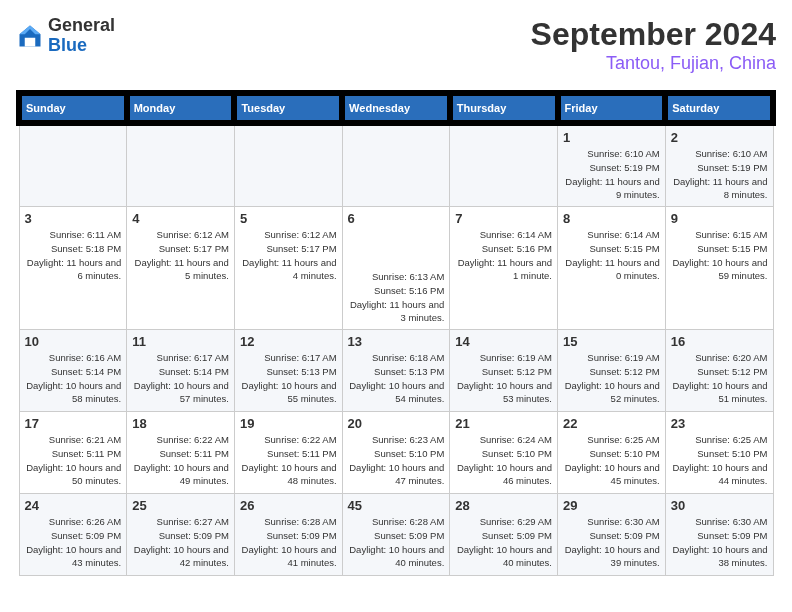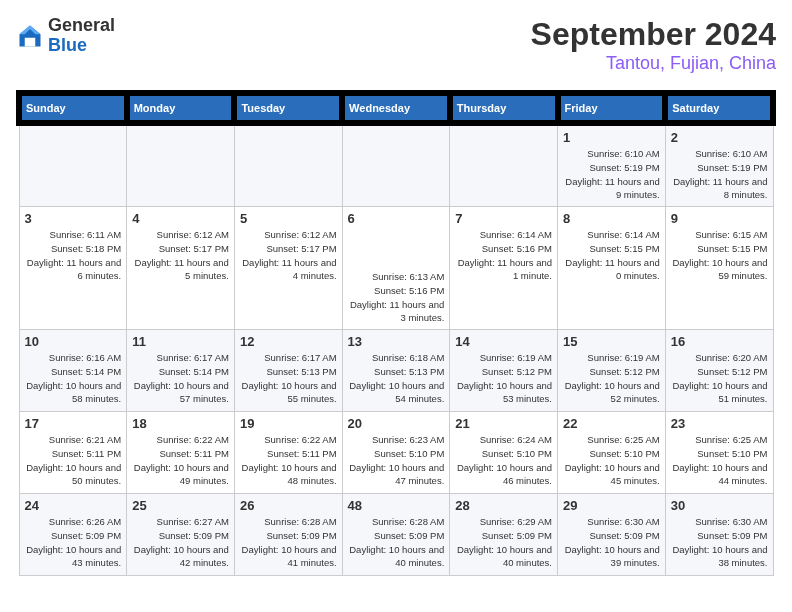--- a/index.html
+++ b/index.html
@@ -281,21 +281,21 @@
 Sunset: 5:09 PM
 Daylight: 10 hours and 42 minutes.</div>
         </td>
         <td>
           <span class="day-num">26</span>
           <div class="day-info" style="white-space: pre-line;">Sunrise: 6:28 AM
 Sunset: 5:09 PM
 Daylight: 10 hours and 41 minutes.</div>
         </td>
         <td>
-          <span class="day-num">48</span>
+          <span class="day-num">45</span>
           <div class="day-info" style="white-space: pre-line;">Sunrise: 6:28 AM
 Sunset: 5:09 PM
 Daylight: 10 hours and 40 minutes.</div>
         </td>
         <td>
           <span class="day-num">28</span>
           <div class="day-info" style="white-space: pre-line;">Sunrise: 6:29 AM
 Sunset: 5:09 PM
 Daylight: 10 hours and 40 minutes.</div>
         </td>

